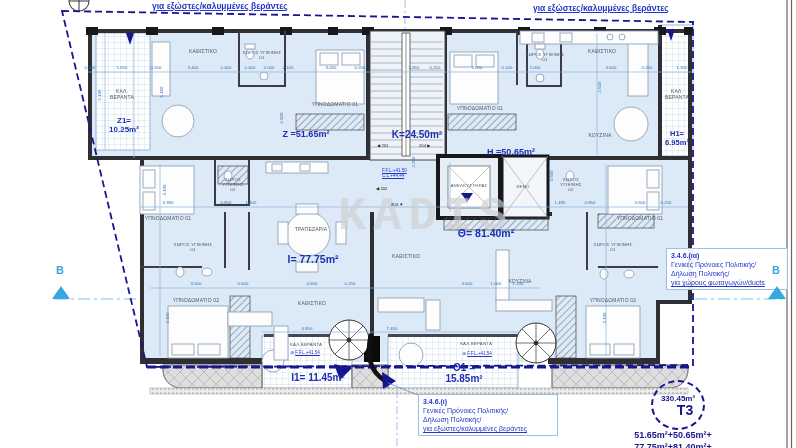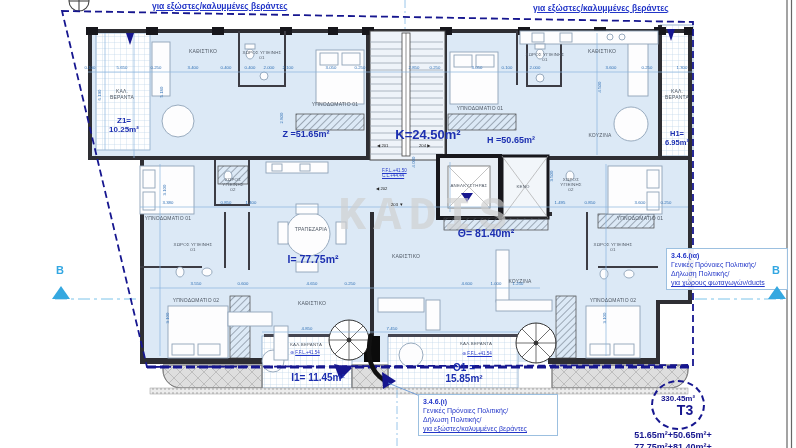--- a/index.html
+++ b/index.html
@@ -360,22 +360,22 @@
       <span style="left: 164px; top: 190px;">3.100</span>
       <span style="left: 167px; top: 318px;">3.100</span>
       <span style="left: 604px; top: 318px;">3.100</span>
     </div>
 
   <div class="area" style="left:124px;top:125px;font-size:8px;">
     <span>Z1=</span><br>
     <span>10.25m²</span>
   </div>
   <div class="area" style="left:306px;top:134px;font-size:9px;">Z =51.65m²</div>
-  <div class="area" style="left:428px;top:134px;font-size:13px;">K=24.50m²</div>
-  <div class="area" style="left:489px;top:140px;font-size:9px;padding-left:44px;">H =50.65m²</div>
+  <div class="area" style="left:417px;top:134px;font-size:10px;">K=24.50m²</div>
+  <div class="area" style="left:489px;top:152px;font-size:9px;padding-left:44px;">H =50.65m²</div>
   <div class="area" style="left:677px;top:138px;font-size:7.5px;">
     <span>H1=</span><br>
     <span>6.95m²</span>
   </div>
   <div class="area" style="left:313px;top:259px;font-size:10.5px;">I= 77.75m²</div>
   <div class="area" style="left:486px;top:233px;font-size:10.5px;">Θ= 81.40m²</div>
   <div class="area" style="left:318px;top:377px;font-size:10px;">I1= 11.45m²</div>
   <div class="area" style="left:464px;top:373px;font-size:10px;">
     <span>Θ1 =</span><br>
     <span>15.85m²</span>

